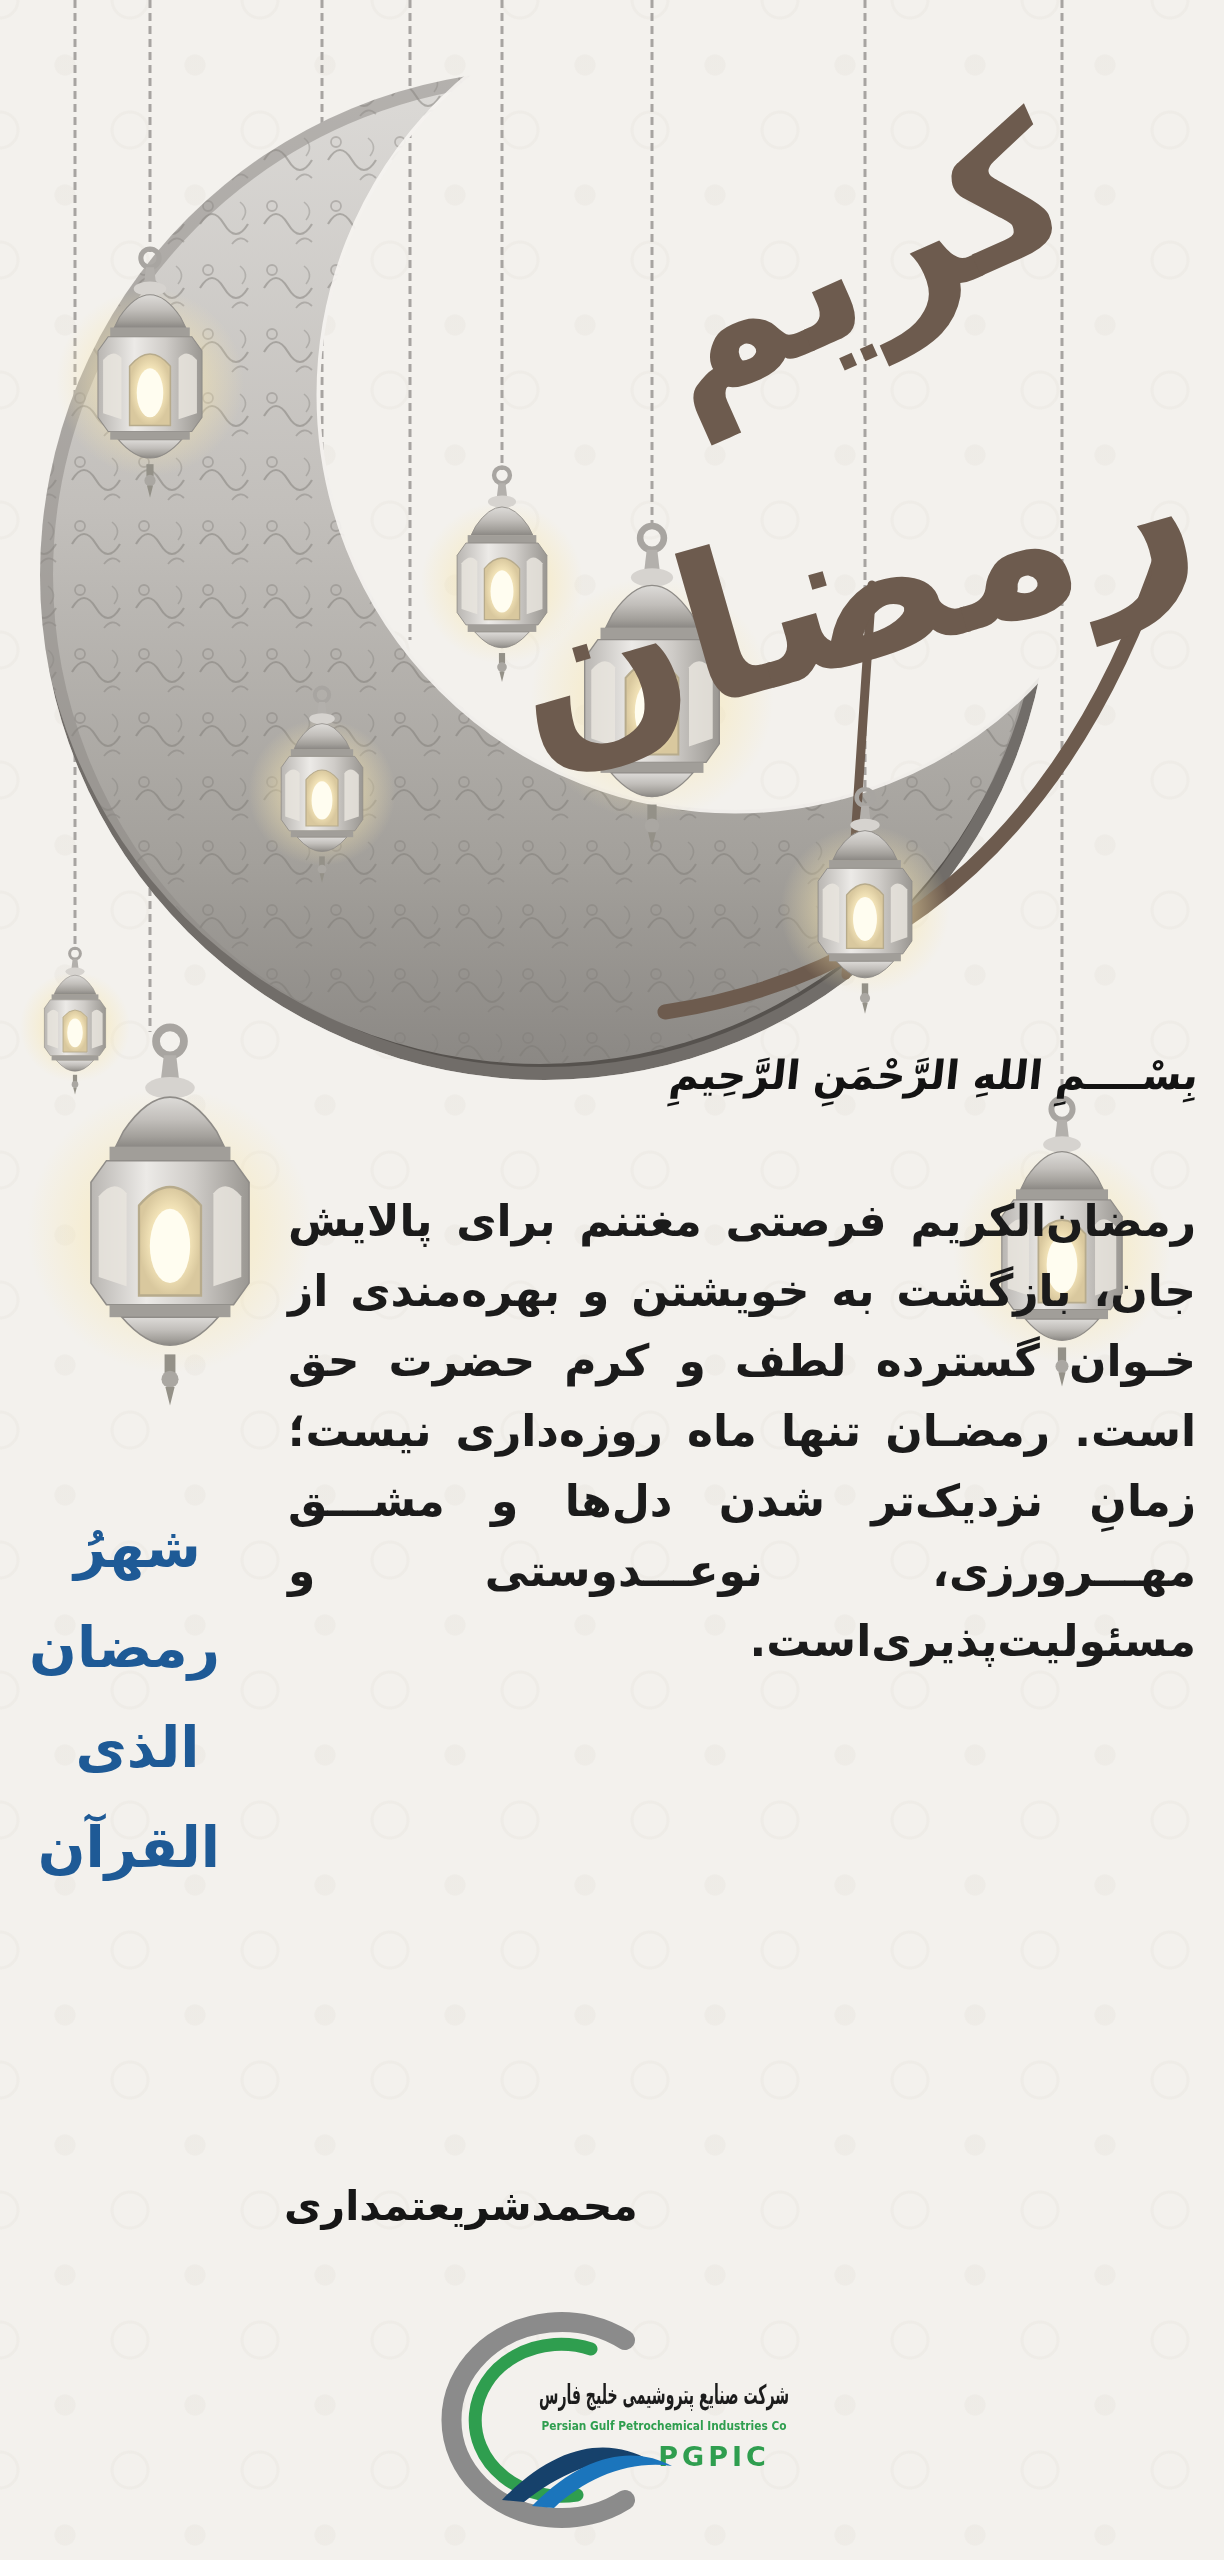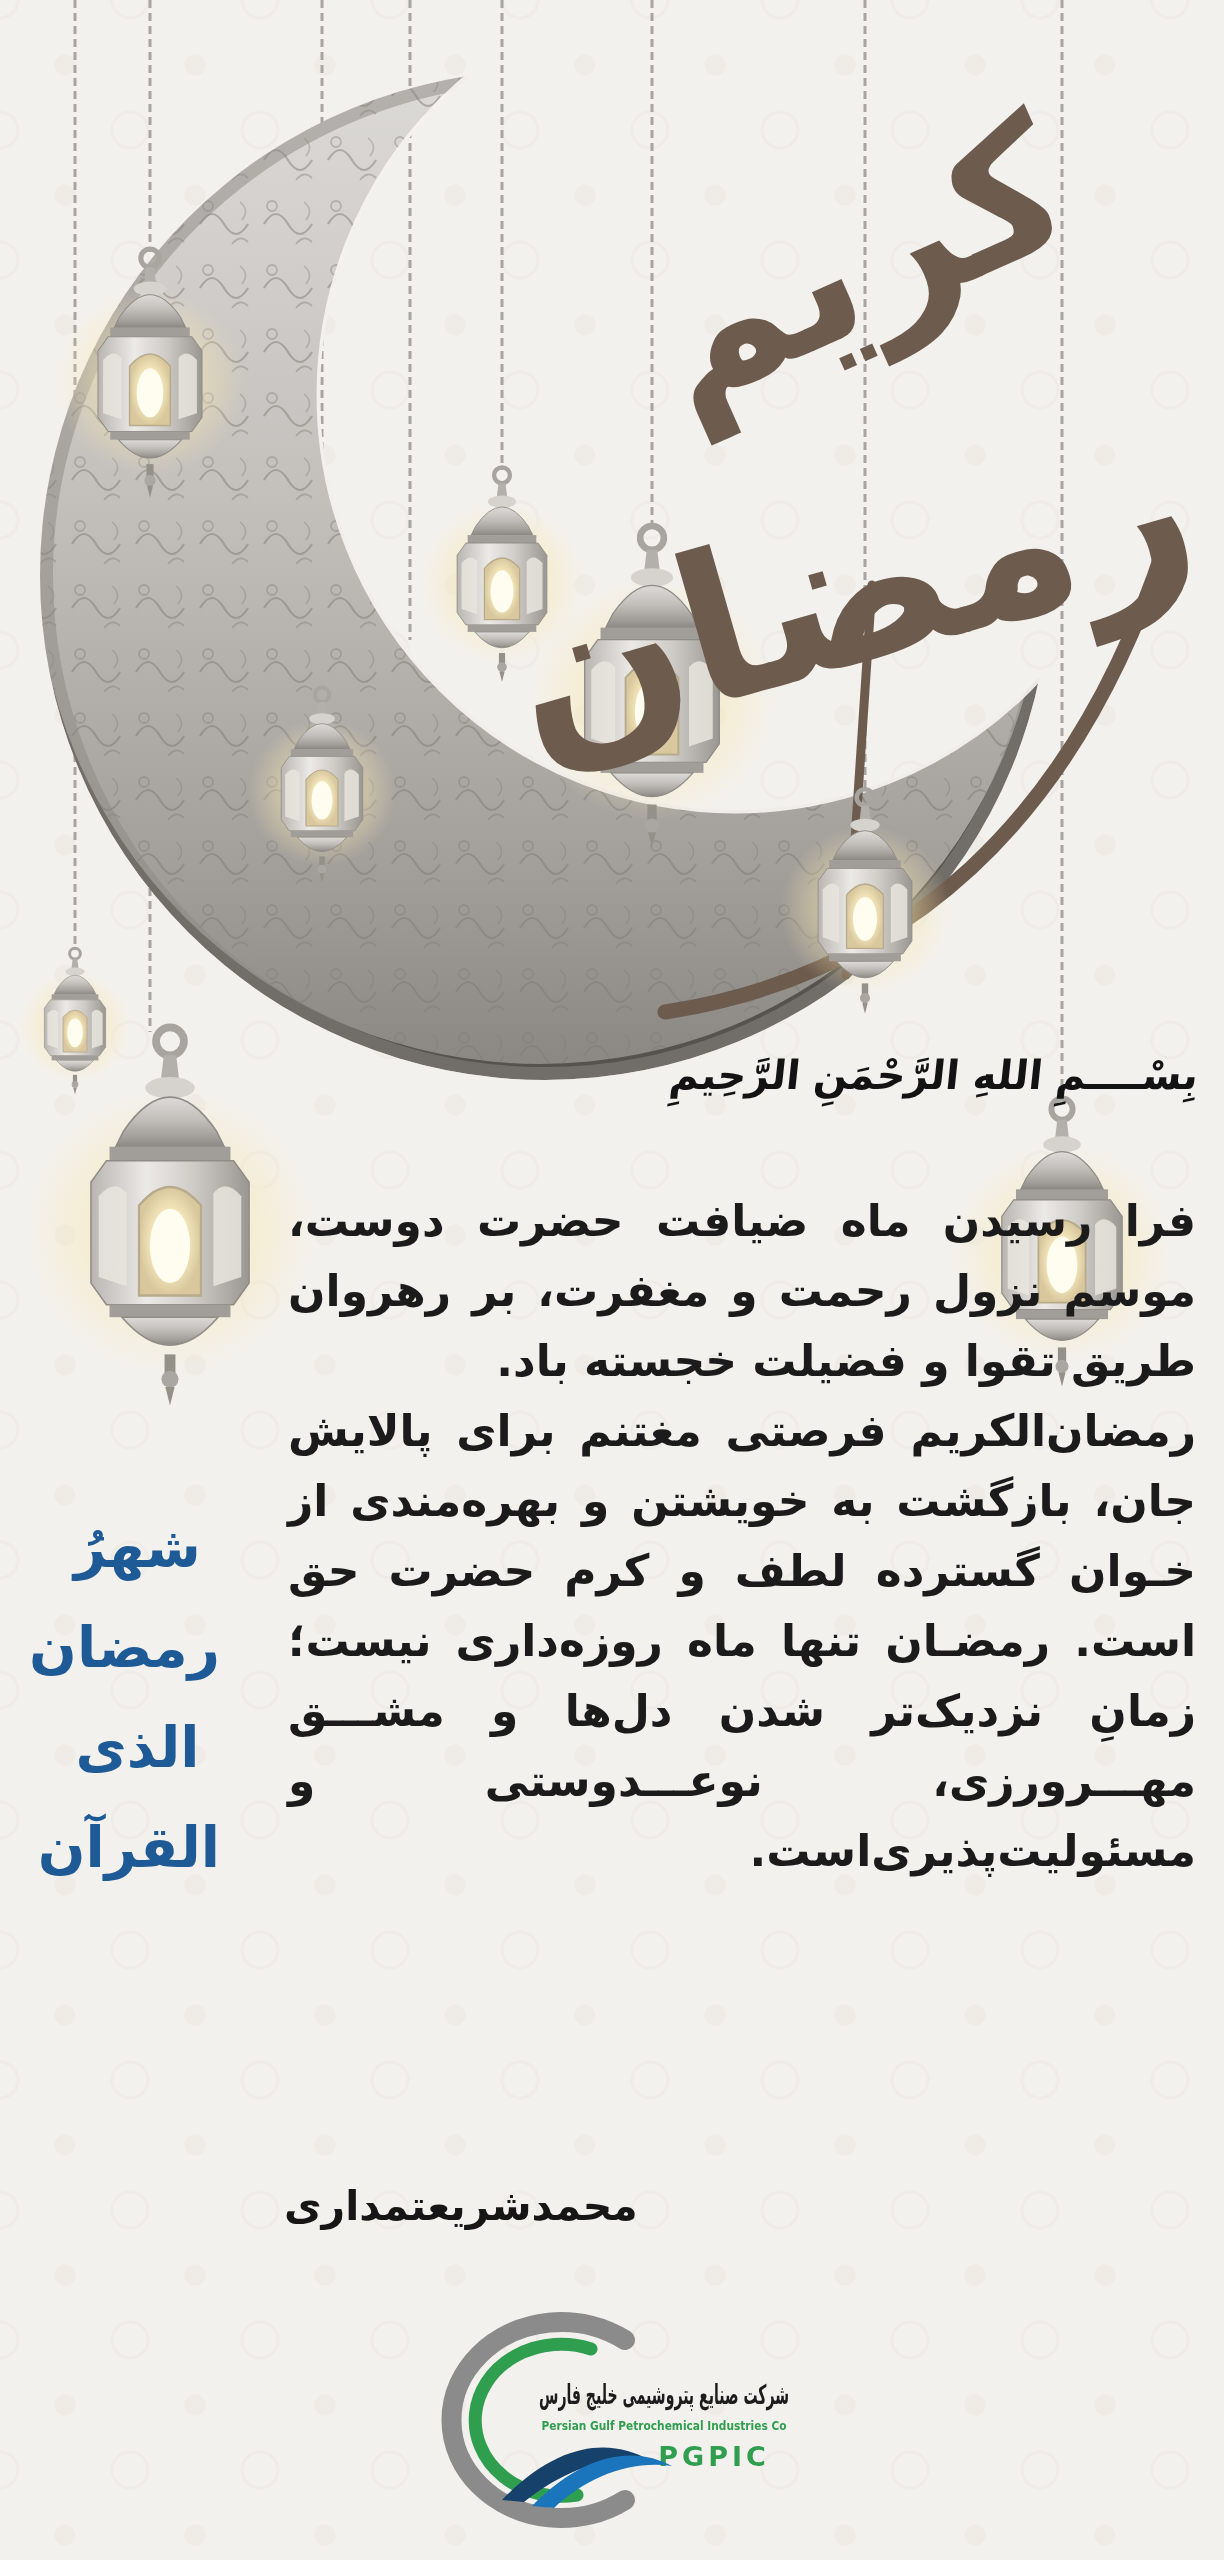--- a/index.html
+++ b/index.html
@@ -141,21 +141,20 @@
   </svg>
 
   <div class="rk-wrap">
     <span class="rk-word rk-k1">كريم</span>
     <span class="rk-word rk-k2">رمضان</span>
   </div>
 
   <div class="bismillah">بِسْــــمِ اللهِ الرَّحْمَنِ الرَّحِيمِ</div>
 
   <div class="message" dir="rtl">
-    <p>فرا رسیدن ماه ضیافت حضرت دوست، موسم نزول رحمت و مغفرت، بر رهروان طریق تقوا و فضیلت خجسته باد.</p>
     <p>رمضان‌الکریم فرصتی مغتنم برای پالایش جان، بازگشت به خویشتن و بهره‌مندی از خـوان گسترده لطف و کرم حضرت حق است. رمضـان تنها ماه روزه‌داری نیست؛ زمانِ نزدیک‌تر شدن دل‌ها و مشـــق مهـــرورزی، نوعـــدوستی و مسئولیت‌پذیری‌است.</p>
   </div>
 
   <div class="side-callig">
     <div>شهرُ</div>
     <div>رمضان</div>
     <div>الذی</div>
     <div>القرآن</div>
   </div>
 

